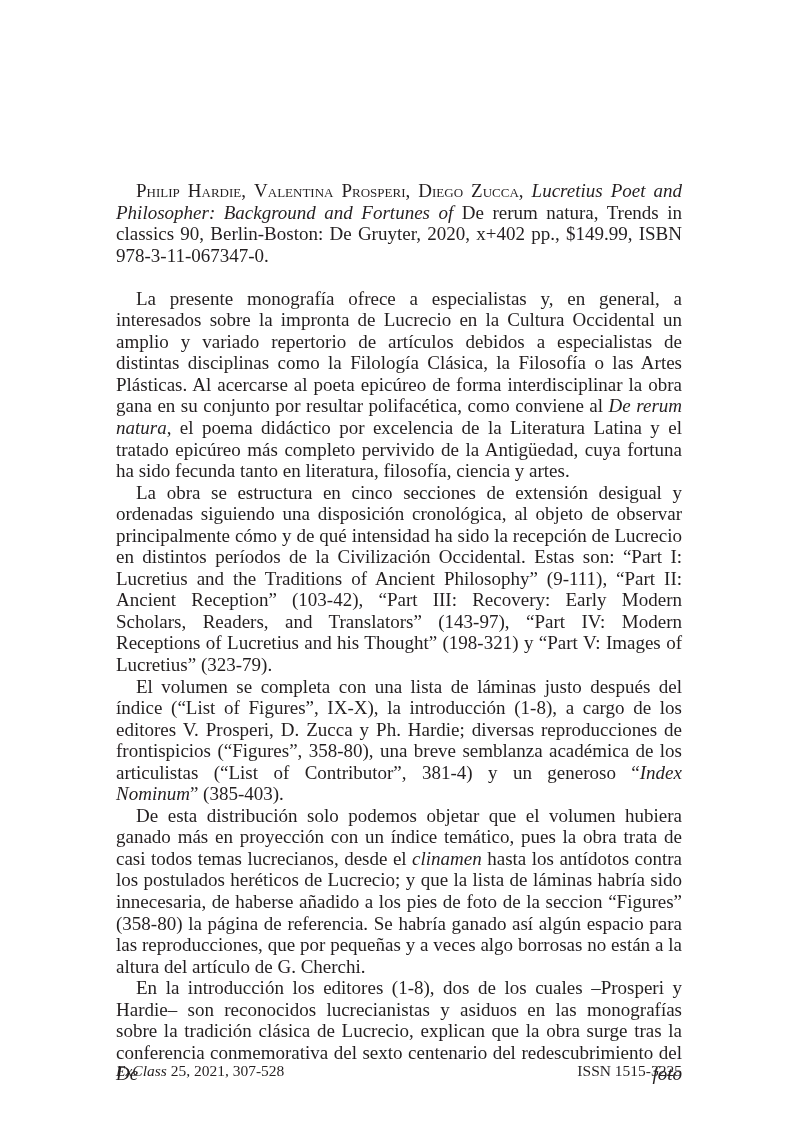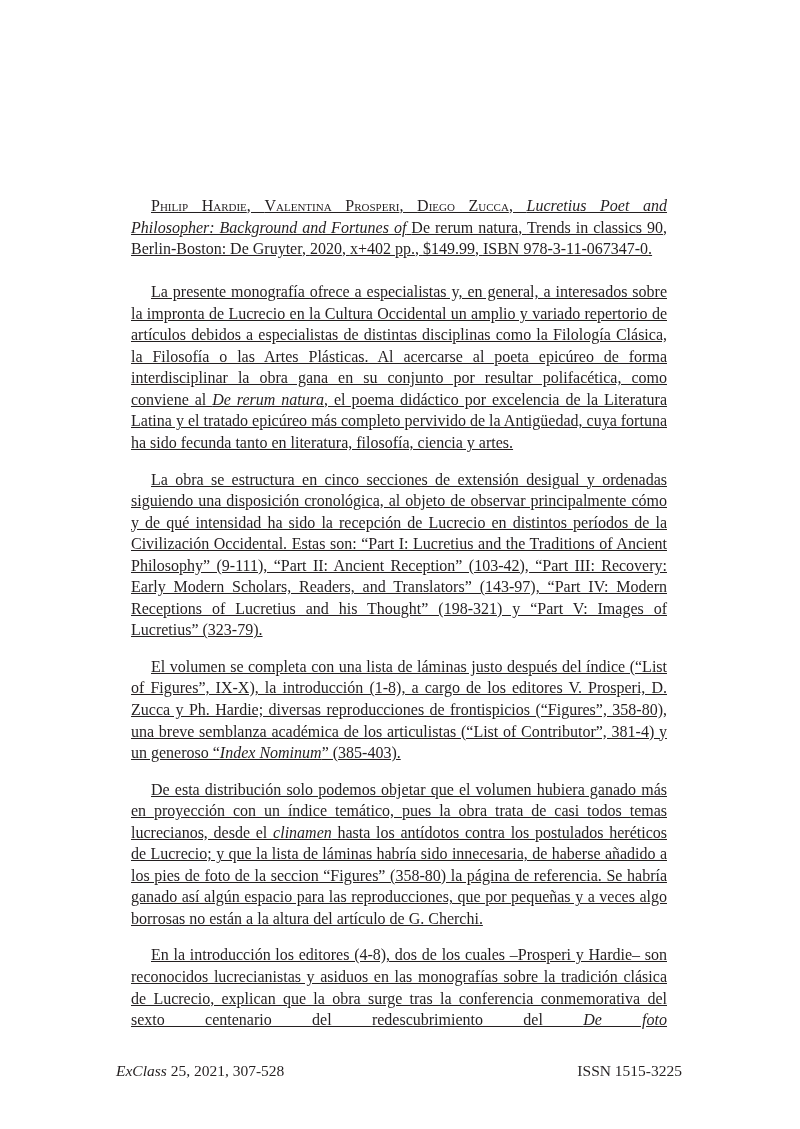--- a/index.html
+++ b/index.html
@@ -15,26 +15,25 @@
       font-family: "Liberation Serif", "DejaVu Serif", serif;
       color: #231f20;
     }
     .page {
       position: absolute;
       left: 116px;
       top: 180px;
       width: 566px;
     }
     .text {
-      font-size: 16px;
+      font-size: 19px;
       line-height: 21.55px;
       text-align: justify;
       hyphens: none;
-      margin: 15px;
-      text-decoration: underline;
+      margin: 0;
     }
     .citation {
       text-indent: 20px;
       margin-bottom: 21.5px;
     }
     .para {
       text-indent: 20px;
     }
     .sc {
       font-variant: small-caps;
@@ -61,19 +60,19 @@
   <p class="text citation"><span class="sc">Philip Hardie</span>, <span class="sc">Valentina Prosperi</span>, <span class="sc">Diego Zucca</span>, <span class="it">Lucretius Poet and Philosopher: Background and Fortunes of</span> <span>De rerum natura</span>, <span>Trends in classics 90</span>, <span>Berlin-Boston: De Gruyter</span>, <span>2020</span>, <span>x+402 pp.</span>, <span>$149.99</span>, <span>ISBN 978-3-11-067347-0</span>.</p>
 
   <p class="text para"><span>La presente monografía ofrece a especialistas y, en general, a interesados sobre la impronta de Lucrecio en la Cultura Occidental un amplio y variado repertorio de artículos debidos a especialistas de distintas disciplinas como la Filología Clásica, la Filosofía o las Artes Plásticas. Al acercarse al poeta epicúreo de forma interdisciplinar la obra gana en su conjunto por resultar polifacética, como conviene al </span><span class="it">De rerum natura</span><span>, el poema didáctico por excelencia de la Literatura Latina y el tratado epicúreo más completo pervivido de la Antigüedad, cuya fortuna ha sido fecunda tanto en literatura, filosofía, ciencia y artes.</span></p>
 
   <p class="text para">La obra se estructura en cinco secciones de extensión desigual y ordenadas siguiendo una disposición cronológica, al objeto de observar principalmente cómo y de qué intensidad ha sido la recepción de Lucrecio en distintos períodos de la Civilización Occidental. Estas son: “Part I: Lucretius and the Traditions of Ancient Philosophy” (9-111), “Part II: Ancient Reception” (103-42), “Part III: Recovery: Early Modern Scholars, Readers, and Translators” (143-97), “Part IV: Modern Receptions of Lucretius and his Thought” (198-321) y “Part V: Images of Lucretius” (323-79).</p>
 
   <p class="text para"><span>El volumen se completa con una lista de láminas justo después del índice (“List of Figures”, IX-X), la introducción (1-8), a cargo de los editores V. Prosperi, D. Zucca y Ph. Hardie; diversas reproducciones de frontispicios (“Figures”, 358-80), una breve semblanza académica de los articulistas (“List of Contributor”, 381-4) y un generoso “</span><span class="it">Index Nominum</span><span>” (385-403).</span></p>
 
   <p class="text para"><span>De esta distribución solo podemos objetar que el volumen hubiera ganado más en proyección con un índice temático, pues la obra trata de casi todos temas lucrecianos, desde el </span><span class="it">clinamen</span><span> hasta los antídotos contra los postulados heréticos de Lucrecio; y que la lista de láminas habría sido innecesaria, de haberse añadido a los pies de foto de la seccion “Figures” (358-80) la página de referencia. Se habría ganado así algún espacio para las reproducciones, que por pequeñas y a veces algo borrosas no están a la altura del artículo de G. Cherchi.</span></p>
 
-  <p class="text para" style="text-align-last: justify;"><span>En la introducción los editores (4-8), dos de los cuales –Prosperi y Hardie– son reconocidos lucrecianistas y asiduos en las monografías sobre la tradición clásica de Lucrecio, explican que la obra surge tras la conferencia conmemorativa del sexto centenario del redescubrimiento del </span><span class="it">De foto</span></p>
+  <p class="text para" style="text-align-last: justify;"><span>En la introducción los editores (1-8), dos de los cuales –Prosperi y Hardie– son reconocidos lucrecianistas y asiduos en las monografías sobre la tradición clásica de Lucrecio, explican que la obra surge tras la conferencia conmemorativa del sexto centenario del redescubrimiento del </span><span class="it">De foto</span></p>
 </div>
 
 <div class="footer">
   <span><span class="it">ExClass</span> <span>25, 2021, 307-528</span></span>
   <span>ISSN 1515-3225</span>
 </div>
 
 </body></html>

